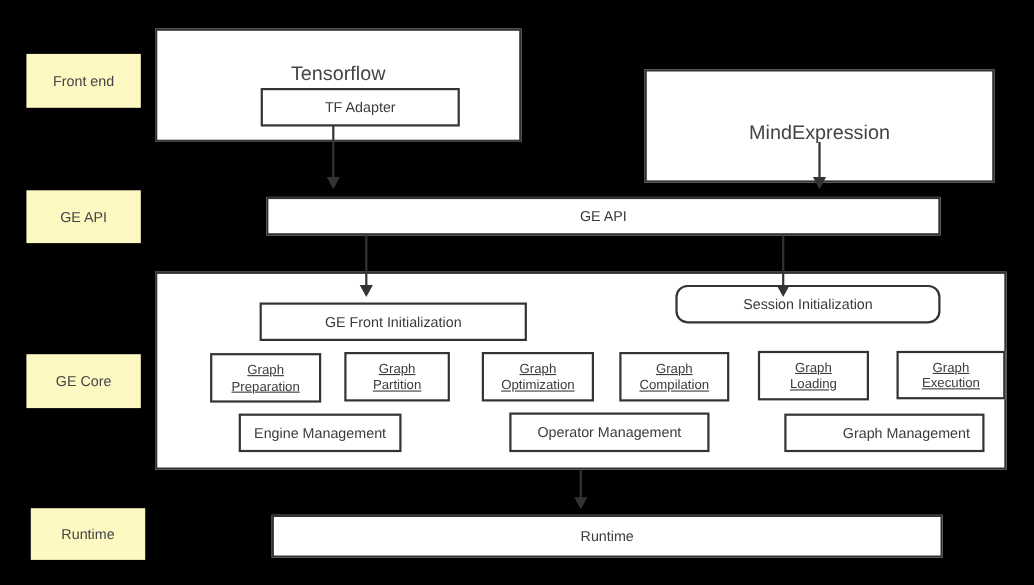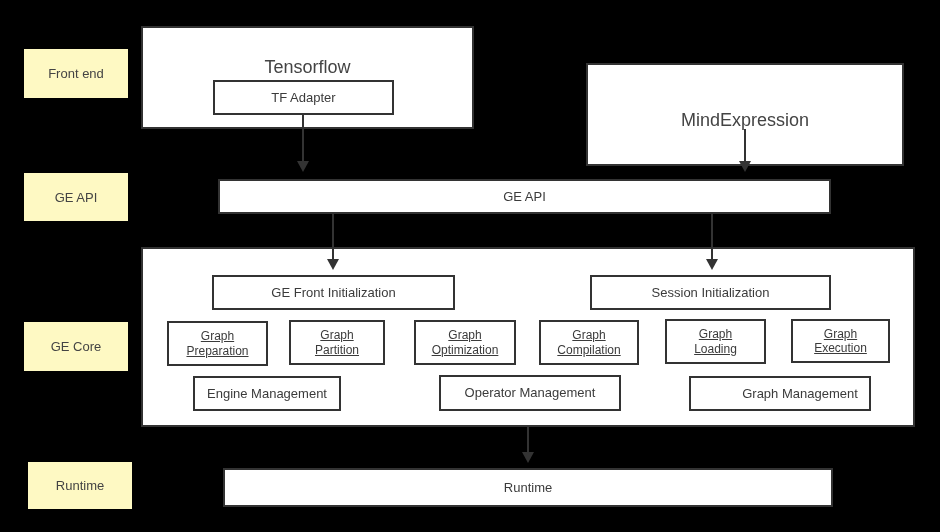--- a/index.html
+++ b/index.html
@@ -22,20 +22,21 @@
     position: absolute;
     box-sizing: border-box;
     background: #ffffff;
     color: #3b3b3b;
     display: flex;
     align-items: center;
     justify-content: center;
     text-align: center;
     line-height: 1.18;
     white-space: pre-line;
+    margin-left: 24px;
   }
   .bordered {
     border: 2px solid #333333;
   }
   
   .stage-label {
     position: absolute;
     box-sizing: border-box;
     background: #fef9c3;
     color: #444444;
@@ -96,21 +97,21 @@
 
   <div class="group" style="left:586px; top:26px; width:318px; height:103px;margin-top:37px;">
     <div class="group-title" style="top:45px;">MindExpression</div>
   </div>
 
   <div class="box bordered f13" style="left:218px; top:179px; width:613px; height:35px;">GE API</div>
 
   <div class="group" style="left:141px; top:247px; width:774px; height:180px;"></div>
 
   <div class="box bordered f13" style="left:212px; top:275px; width:243px; height:35px;">GE Front Initialization</div>
-  <div class="box bordered f13" style="left:590px; top:275px; width:241px; height:35px;">Session Initialization</div>
+  <div class="box bordered f13" style="left:590px; top:259px; width:241px; height:35px;border-radius:11px;">Session Initialization</div>
 
   <div class="box bordered f12" style="left:167px; top:321px; width:101px; height:45px;">Graph
 Preparation</div>
   <div class="box bordered f12" style="left:289px; top:320px; width:96px; height:45px;">Graph
 Partition</div>
   <div class="box bordered f12" style="left:414px; top:320px; width:102px; height:45px;">Graph
 Optimization</div>
   <div class="box bordered f12" style="left:539px; top:320px; width:100px; height:45px;">Graph
 Compilation</div>
   <div class="box bordered f12" style="left:665px; top:319px; width:101px; height:45px;">Graph

